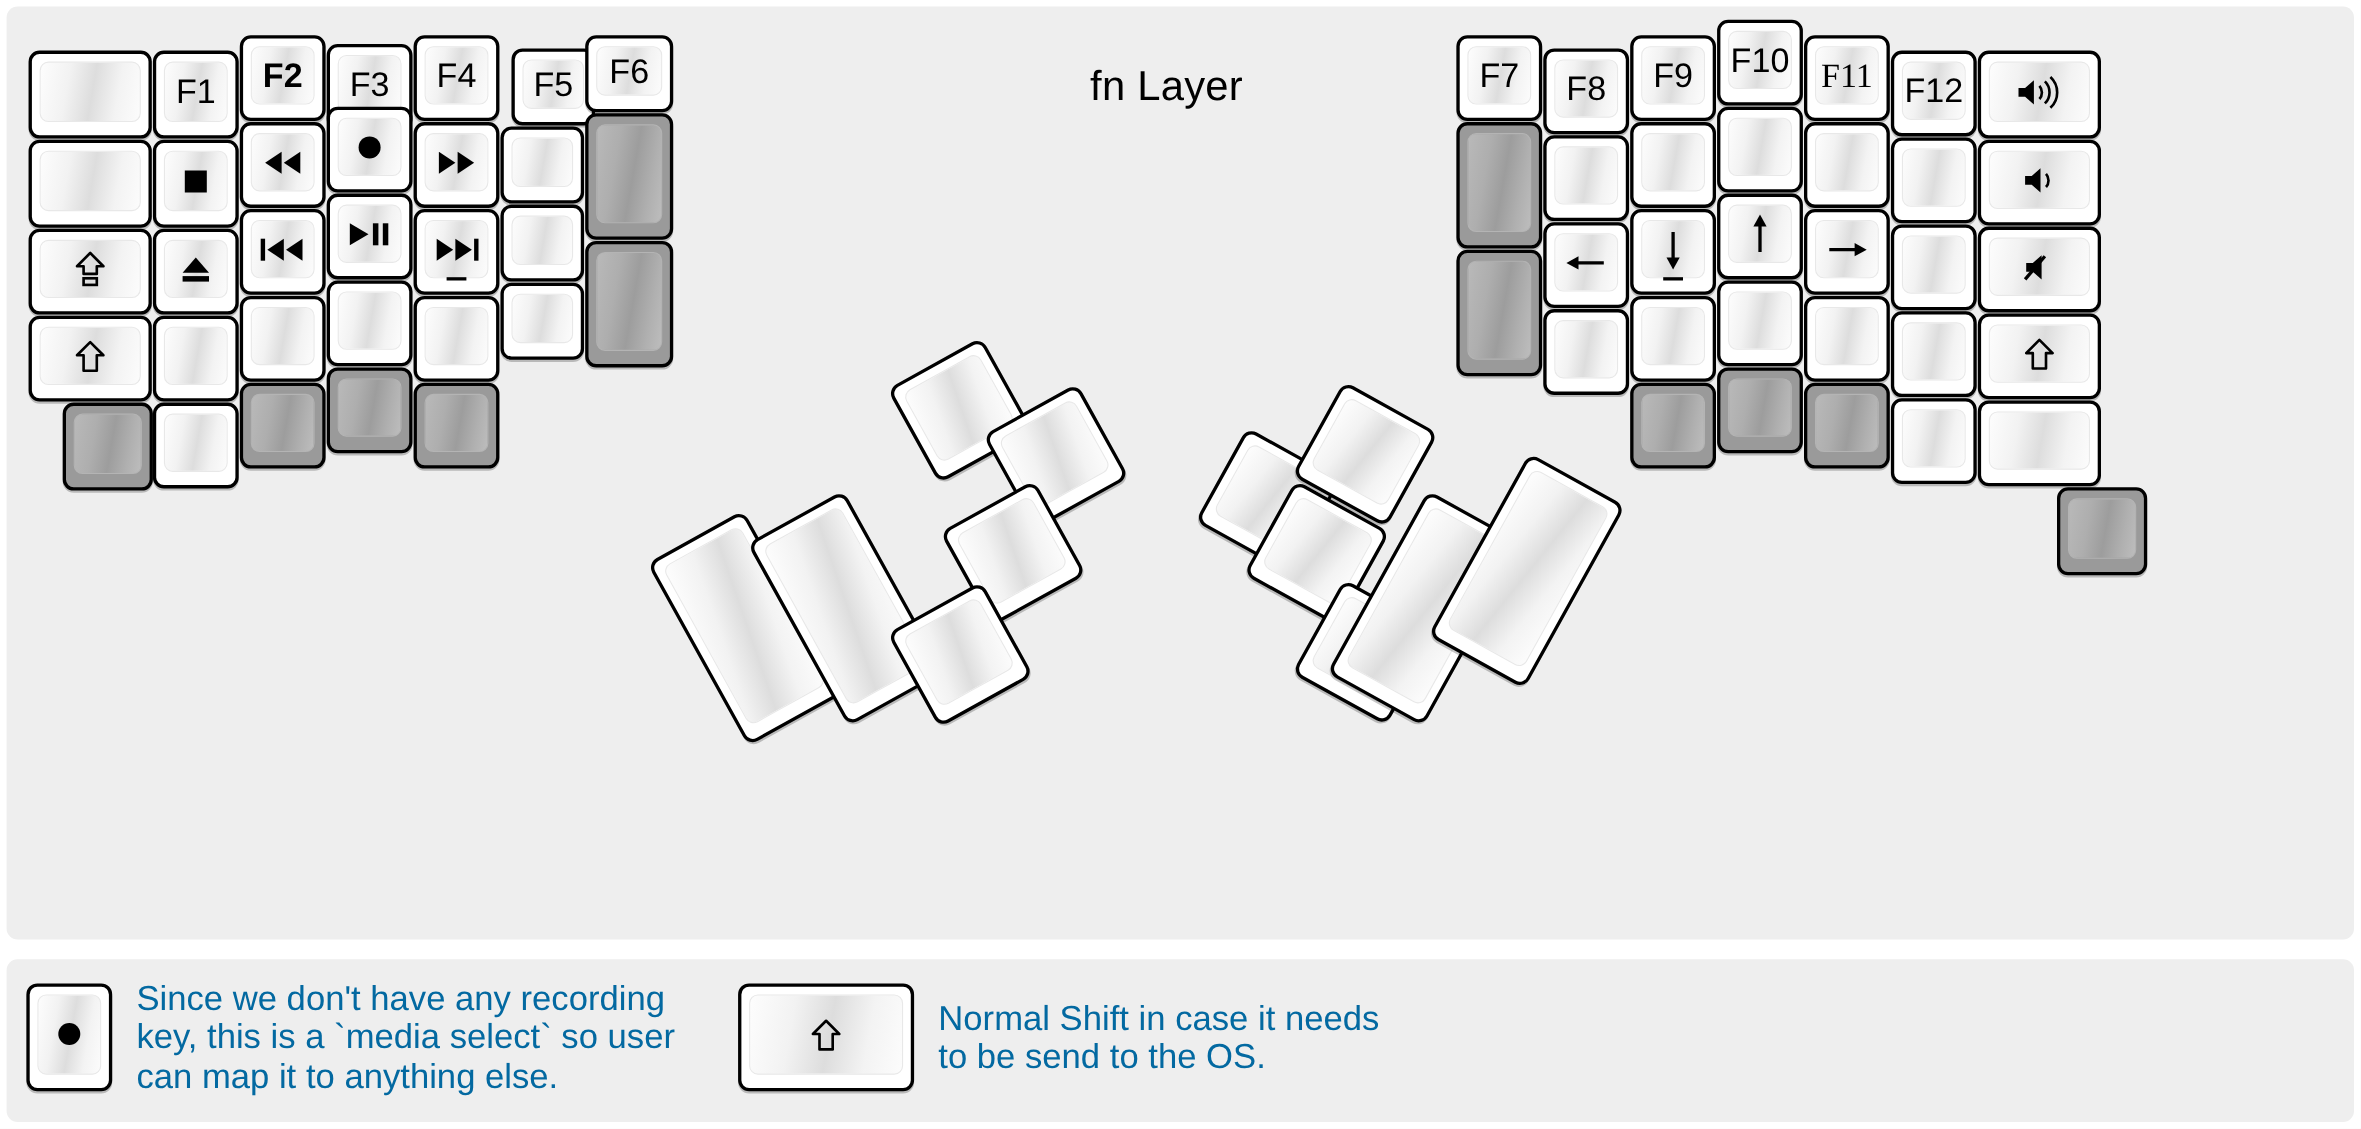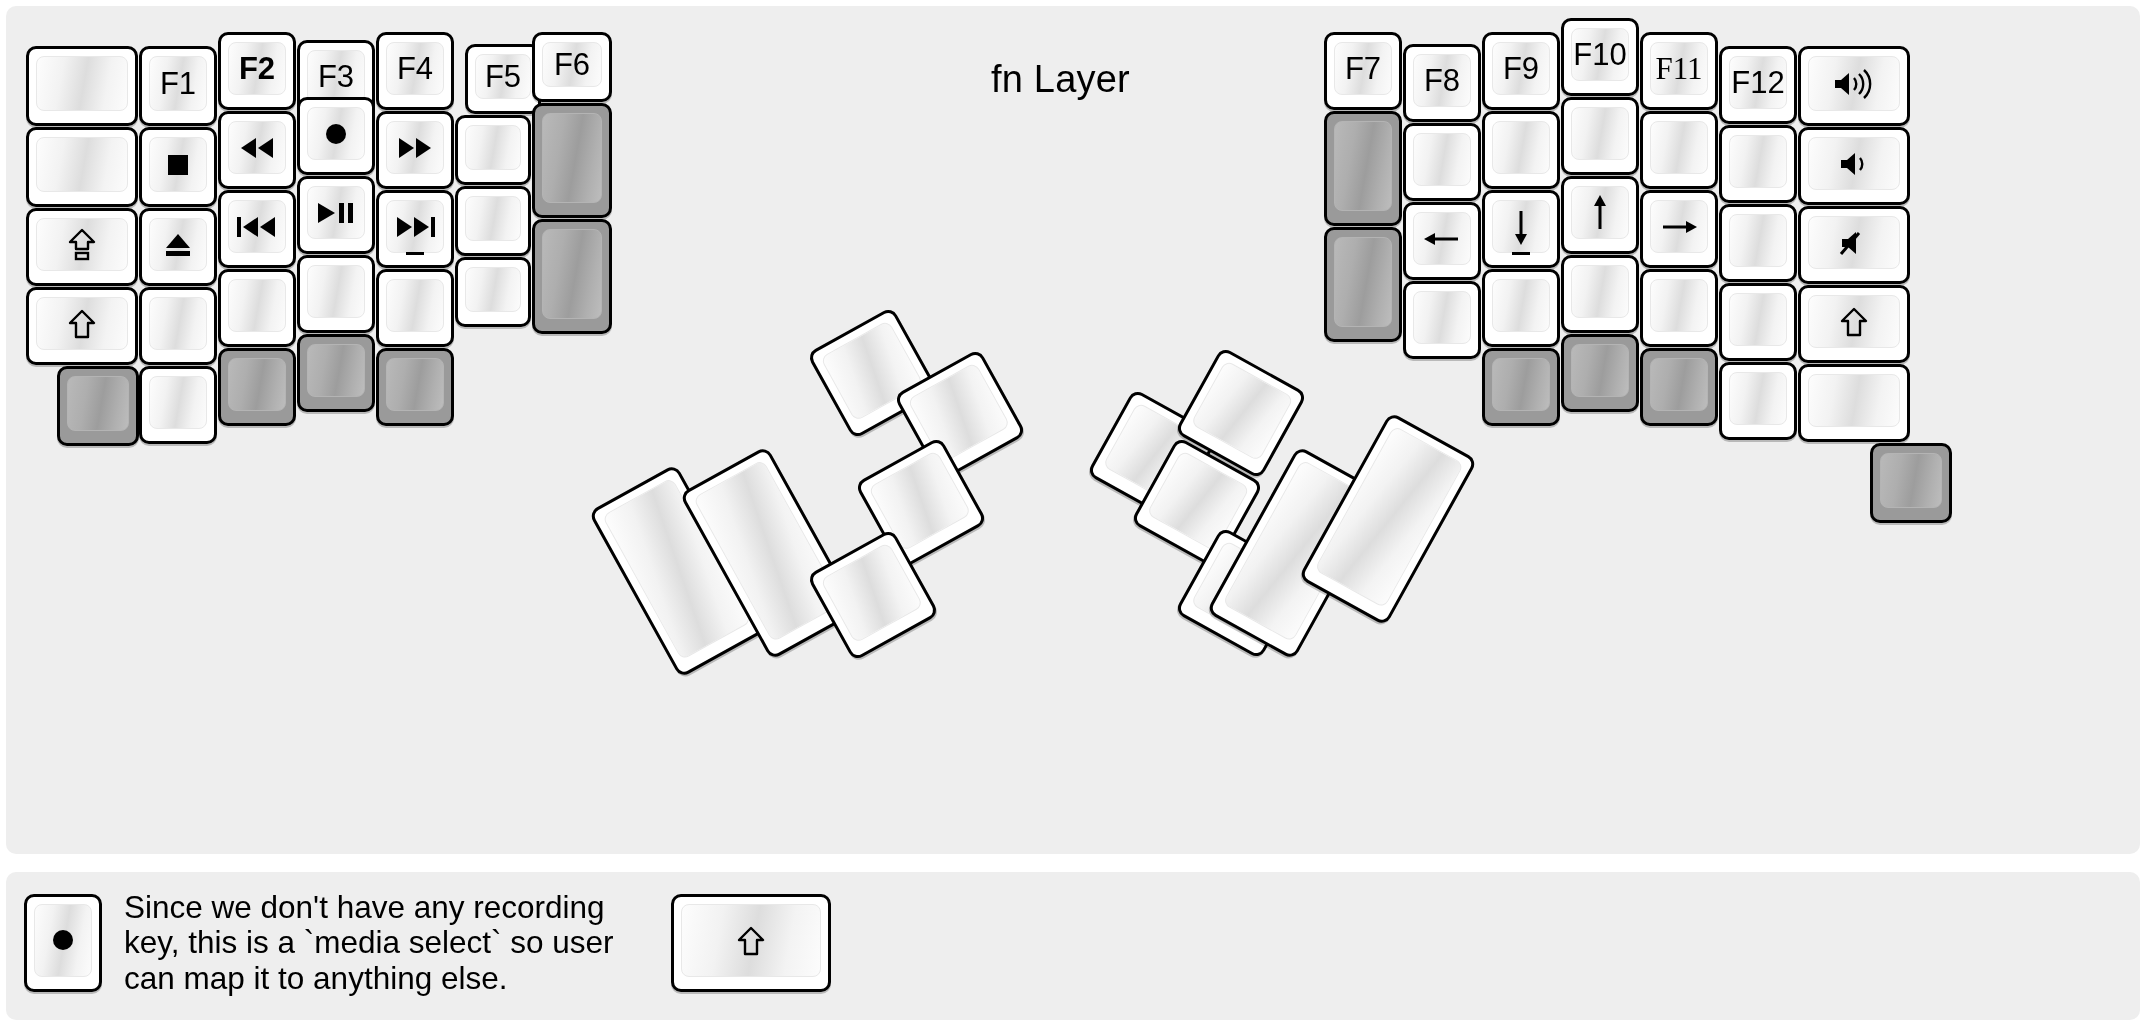--- a/index.html
+++ b/index.html
@@ -109,21 +109,21 @@
   }
   .legkey.trans{background:#9a9a9a;}
   .legkey.trans .top{
     background:linear-gradient(100deg,#b9b9b9 0%,#aeaeae 30%,#9d9d9d 55%,#b0b0b0 80%,#bdbdbd 100%);
     border:1px solid #b4b4b4;
   }
   .legtext{
     margin-left:22px;
     font-size:31.5px;
     line-height:1.12;
-    color:#000000;
+    color:#0369a1;
     white-space:pre-line;
   }
 </style>
 </head>
 <body>
 
 <div id="stage">
 
   <div id="kbpanel">
     <div class="title" style="left:985px;top:52px;">fn Layer</div>
@@ -536,17 +536,19 @@
     <div class="legrow" id="leg1" style="left:665px;top:22px;">
       <div class="legkey" style="width:160px;height:98px;">
         <div class="top">
             <span class="glyph">
               <svg width="28" height="32" viewBox="0 0 28 32">
                 <path d="M14 3 L26 15 L20 15 L20 29 L8 29 L8 15 L2 15 Z" fill="none" stroke="#000" stroke-width="2.4" stroke-linejoin="round"></path>
               </svg>
             </span>
           </div>
       </div>
+      <div class="legtext">Normal Shift in case it needs
+to be send to the OS.</div>
     </div>
 
   </div>
 
 </div>
 
 </body></html>

